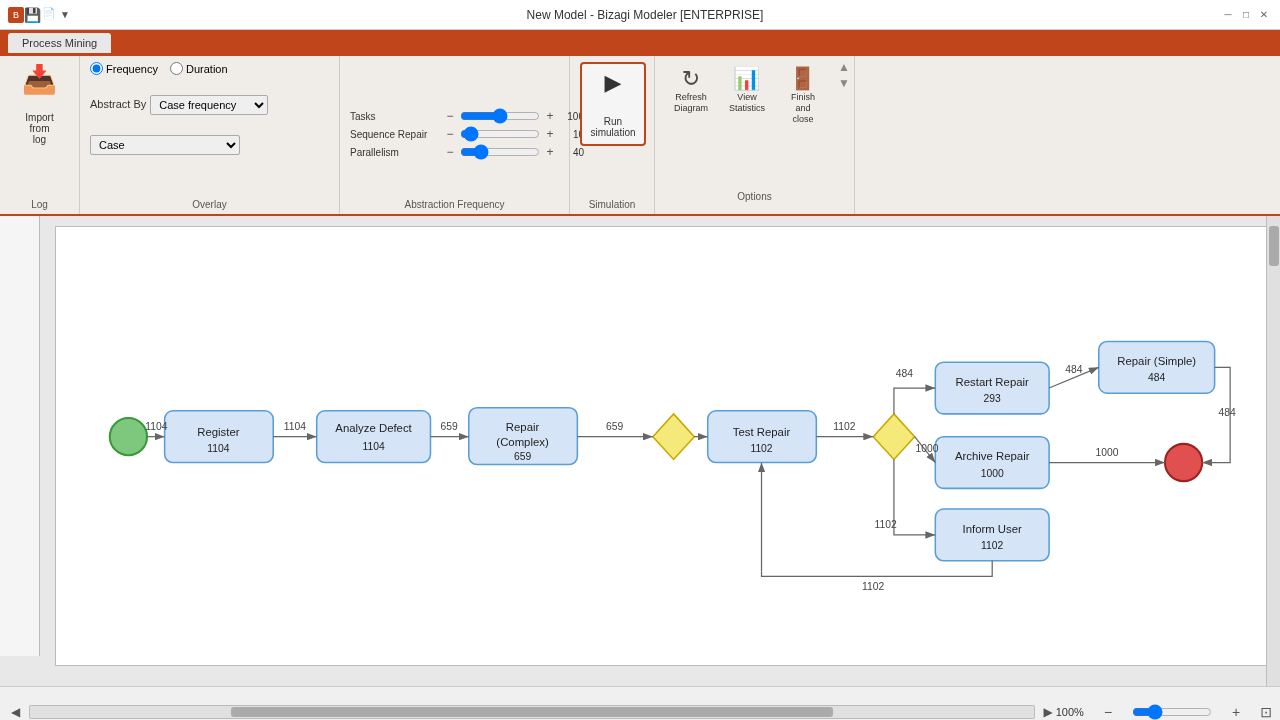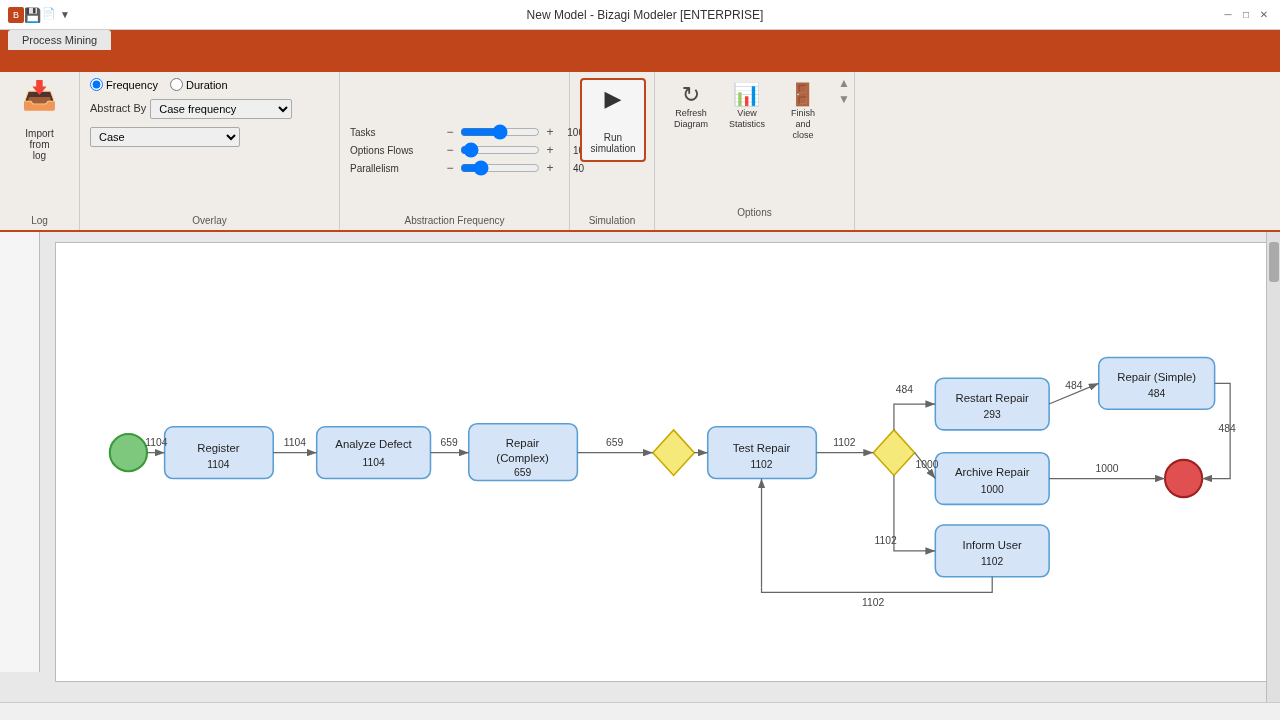--- a/index.html
+++ b/index.html
@@ -14,24 +14,24 @@
       justify-content: space-between;
       border-bottom: 1px solid #ccc;
       padding: 0 8px;
     }
     #titlebar .title { flex: 1; text-align: center; font-size: 12px; color: #333; }
     #titlebar .win-controls { display: flex; gap: 2px; }
     #titlebar .win-btn { width: 16px; height: 16px; display: flex; align-items: center; justify-content: center; cursor: pointer; font-size: 10px; color: #666; }
 
     
     #ribbon-tabs {
-      height: 42px;
+      height: 26px;
       background: #c0451a;
       display: flex;
-      align-items: flex-start;
+      align-items: center;
       padding-left: 8px;
     }
     .ribbon-tab {
       padding: 4px 14px;
       font-size: 11px;
       color: #fff;
       cursor: pointer;
       border-radius: 3px 3px 0 0;
     }
     .ribbon-tab.active {
@@ -77,21 +77,21 @@
       padding: 4px 6px;
       border-radius: 4px;
     }
     .log-btn .btn-icon { font-size: 28px; color: #4a4a4a; line-height: 1; }
     .log-btn .btn-label { font-size: 10px; color: #333; text-align: center; margin-top: 18px; }
 
     
     .overlay-group {
       width: 240px;
       flex-direction: column;
-      gap: 4px;
+      gap: 16px;
     }
     .overlay-radios {
       display: flex;
       gap: 12px;
       margin-bottom: 4px;
     }
     .overlay-radios label {
       display: flex;
       align-items: center;
       gap: 3px;
@@ -101,21 +101,21 @@
     .overlay-select {
       display: flex;
       align-items: center;
       gap: 4px;
     }
     .overlay-select select {
       font-size: 11px;
       padding: 2px 4px;
       border: 1px solid #aaa;
       border-radius: 2px;
-      width: 142px;
+      width: 118px;
     }
     .abstract-label { font-size: 11px; color: #333; font-weight: 500; margin-bottom: 2px; }
 
     
     .abstraction-group {
       width: 220px;
     }
     .slider-row {
       display: flex;
       align-items: center;
@@ -348,21 +348,21 @@
 
   <div class="ribbon-group abstraction-group" style="width:230px;justify-content:center;">
     <div class="slider-row">
       <label>Tasks</label>
       <span class="minus">−</span>
       <input type="range" min="0" max="200" value="100" style="">
       <span class="plus">+</span>
       <span class="val">100</span>
     </div>
     <div class="slider-row">
-      <label>Options Flows</label>
+      <label>Sequence Repair</label>
       <span class="minus">−</span>
       <input type="range" min="0" max="200" value="10" style="">
       <span class="plus">+</span>
       <span class="val">10</span>
     </div>
     <div class="slider-row">
       <label>Parallelism</label>
       <span class="minus">−</span>
       <input type="range" min="0" max="200" value="40" style="">
       <span class="plus">+</span>

